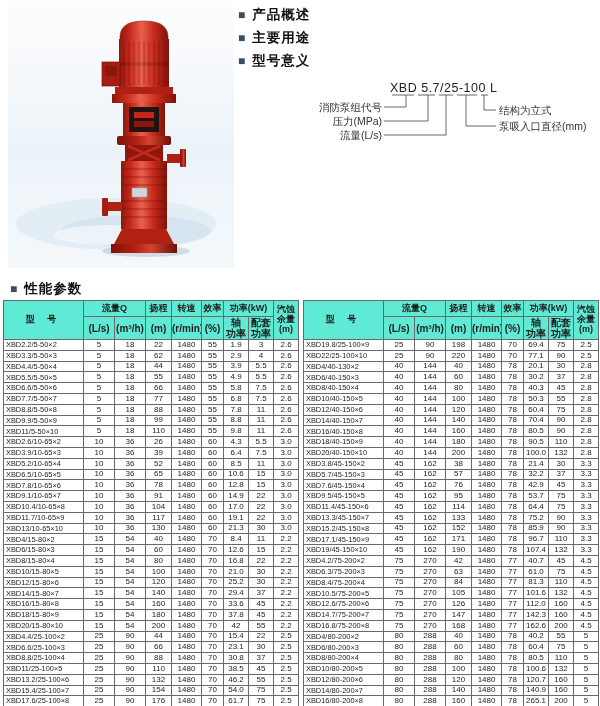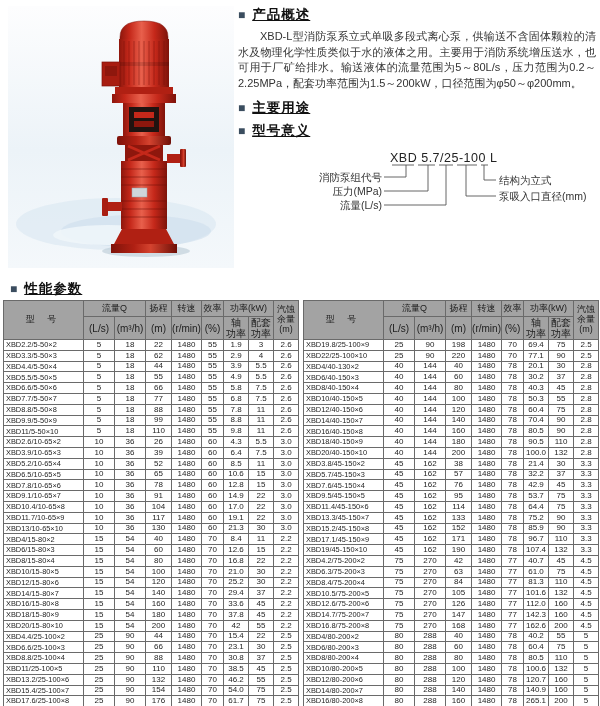--- a/index.html
+++ b/index.html
@@ -7,31 +7,31 @@
     width:600px;height:706px;position:relative;background:#ffffff;
     font-family:"Liberation Sans","DejaVu Sans",sans-serif;color:#222;overflow:hidden;
   }
   
   .photo{position:absolute;left:8px;top:6px;width:226px;height:262px;}
   .photo svg{display:block;width:100%;height:100%;}
   
   .rightcol{position:absolute;left:238px;top:6px;width:358px;}
   .sec-head{display:flex;align-items:center;gap:7px;margin:0 0 5px 0;}
   .sec-head .bullet{font-size:12px;line-height:1;color:#3b4d5f;}
-  .sec-head .sec-title{font-size:13.5px;font-weight:bold;color:#111;letter-spacing:1px;text-decoration:underline;}
+  .sec-head .sec-title{font-size:13.5px;font-weight:bold;color:#111;letter-spacing:1px;}
   p.para{font-size:11px;line-height:1.42;color:#333;text-align:justify;text-indent:2em;margin:0 0 8px 0;}
   .diagram{width:358px;height:74px;margin-top:2px;}
   .diagram text{font-family:"Liberation Sans","DejaVu Sans",sans-serif;}
   
   .perf-head{position:absolute;left:10px;top:280px;}
   .tables{position:absolute;left:3px;top:300px;width:594px;display:flex;gap:4px;}
   table.ptable{border-collapse:collapse;table-layout:fixed;width:295px;background:#fff;
     border:1.5px solid #444;}
   .ptable th,.ptable td{border:1px solid #6a6a6a;text-align:center;padding:0;overflow:hidden;}
-  .ptable thead th{background:#a3a3a3;font-weight:400;color:#1d1d1d;white-space:pre-line;}
+  .ptable thead th{background:#5eead4;font-weight:700;color:#1d1d1d;white-space:pre-line;}
   .ptable tr.h1 th{height:15px;font-size:9px;line-height:1.1;}
   .ptable tr.h2 th{height:20px;font-size:10px;line-height:1.1;}
   .ptable th.model-h{font-size:10.5px;letter-spacing:5px;}
   .ptable th.npsh-h{font-size:8px;line-height:1.15;}
   .ptable td{height:9.8px;font-size:8px;line-height:1;color:#1d1d1d;}
   .ptable td.model{text-align:left;padding-left:2px;font-size:7.4px;white-space:nowrap;}
   .c-model{width:80px}.c-ls{width:31px}.c-m3h{width:31px}.c-head{width:26px}
   .c-speed{width:30px}.c-eff{width:22px}.c-shaft{width:25px}.c-match{width:25px}.c-npsh{width:25px}
 </style>
 </head>
@@ -117,21 +117,20 @@
     <rect x="103" y="238" width="66" height="9" fill="url(#redH2)"></rect>
   </svg>
 </div>
 
 <div class="rightcol">
 
   <div class="sec-head">
     <span class="bullet">■</span>
     <span class="sec-title">产品概述</span>
   </div>
-  <p class="para">XBD-L型消防泵系立式单吸多段式离心泵，供输送不含固体颗粒的清水及物理化学性质类似于水的液体之用。主要用于消防系统增压送水，也可用于厂矿给排水。输送液体的流量范围为5～80L/s，压力范围为0.2～2.25MPa，配套功率范围为1.5～200kW，口径范围为φ50～φ200mm。</p>
 
   <div class="sec-head">
     <span class="bullet">■</span>
     <span class="sec-title">主要用途</span>
   </div>
 
   <div class="sec-head">
     <span class="bullet">■</span>
     <span class="sec-title">型号意义</span>
   </div>

